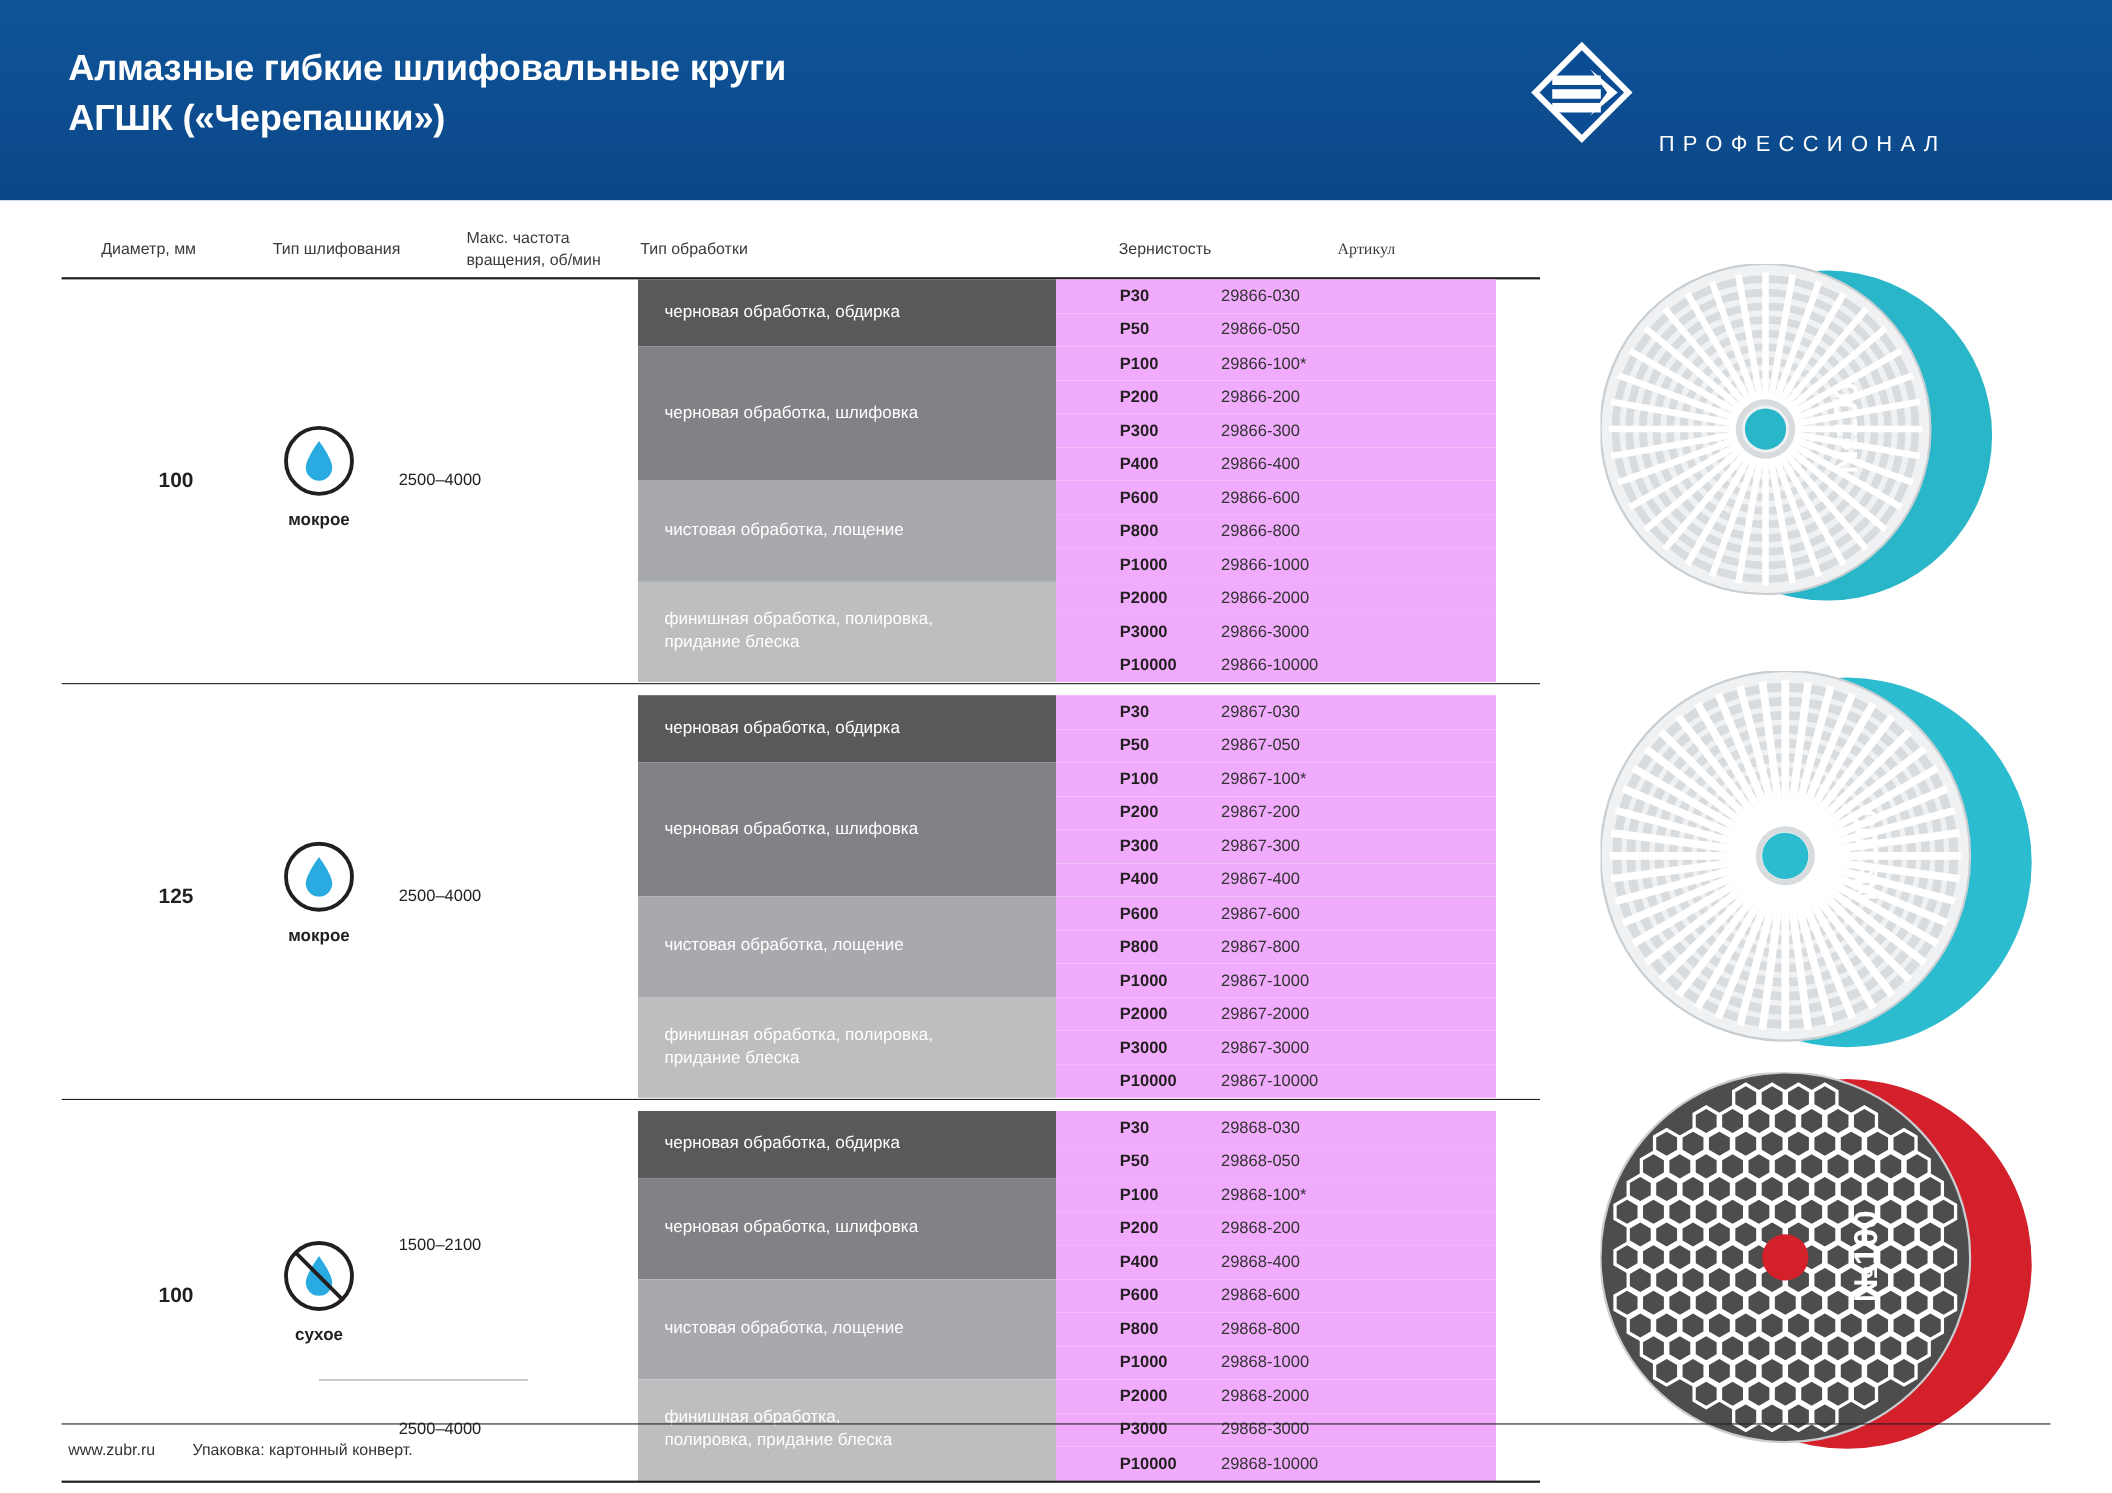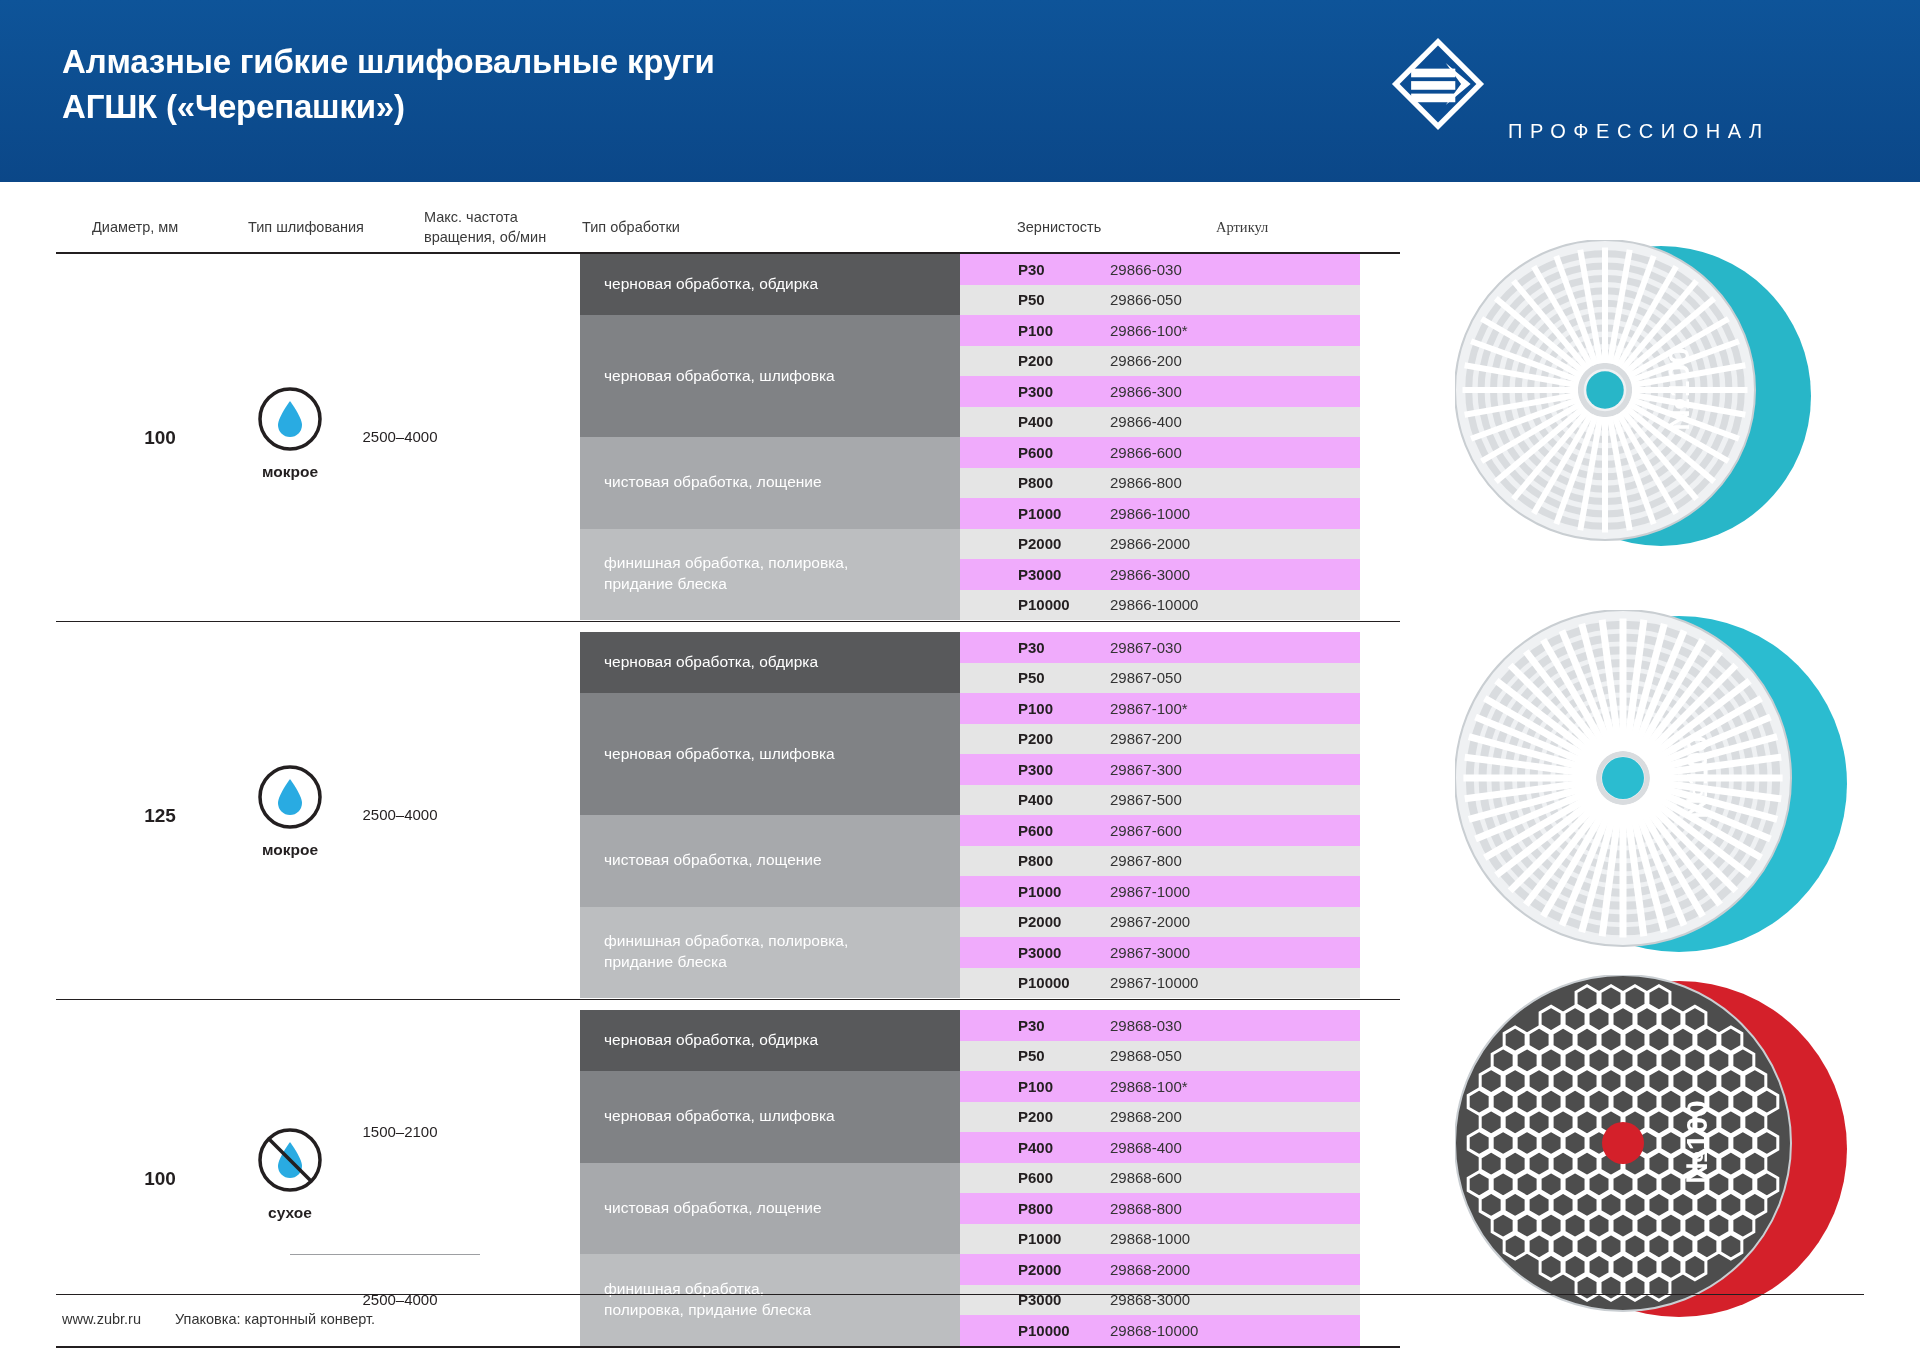--- a/index.html
+++ b/index.html
@@ -57,21 +57,21 @@
   .proc.pale{background:#bcbec0;}
   .grit{
     position:absolute;
     display:flex;align-items:center;
     box-sizing:border-box;
     font-size:15px;font-weight:bold;color:#231f20;
   }
   .grit .g{width:150px;padding-left:58px;box-sizing:border-box;}
   .grit .a{font-weight:normal;color:#333;}
   .row-white{background:#f0abfc;}
-  .row-grey{background:#e5e5e5;}
+  .row-grey{background:#f0abfc;}
   .diam{
     position:absolute;font-size:19px;font-weight:bold;text-align:center;width:120px;
   }
   .rpm{
     position:absolute;font-size:15px;text-align:center;width:180px;color:#231f20;
   }
   .gtype{
     position:absolute;width:160px;text-align:center;
   }
   .gtype .lbl{margin-top:8px;font-size:15.5px;font-weight:bold;}
@@ -195,21 +195,21 @@
     <div class="grit row-grey" style="left: 960px; top: 723.5px; width: 400px; height: 30.5px;">
       <span class="g">P200</span>
       <span class="a">29867-200</span>
     </div>
     <div class="grit row-white" style="left: 960px; top: 754px; width: 400px; height: 30.5px;">
       <span class="g">P300</span>
       <span class="a">29867-300</span>
     </div>
     <div class="grit row-grey" style="left: 960px; top: 784.5px; width: 400px; height: 30.5px;">
       <span class="g">P400</span>
-      <span class="a">29867-500</span>
+      <span class="a">29867-400</span>
     </div>
     <div class="proc light" style="left: 580px; top: 815px; width: 380px; height: 91.5px; white-space: pre-line;">чистовая обработка, лощение</div>
     <div class="grit row-white" style="left: 960px; top: 815px; width: 400px; height: 30.5px;">
       <span class="g">P600</span>
       <span class="a">29867-600</span>
     </div>
     <div class="grit row-grey" style="left: 960px; top: 845.5px; width: 400px; height: 30.5px;">
       <span class="g">P800</span>
       <span class="a">29867-800</span>
     </div>

